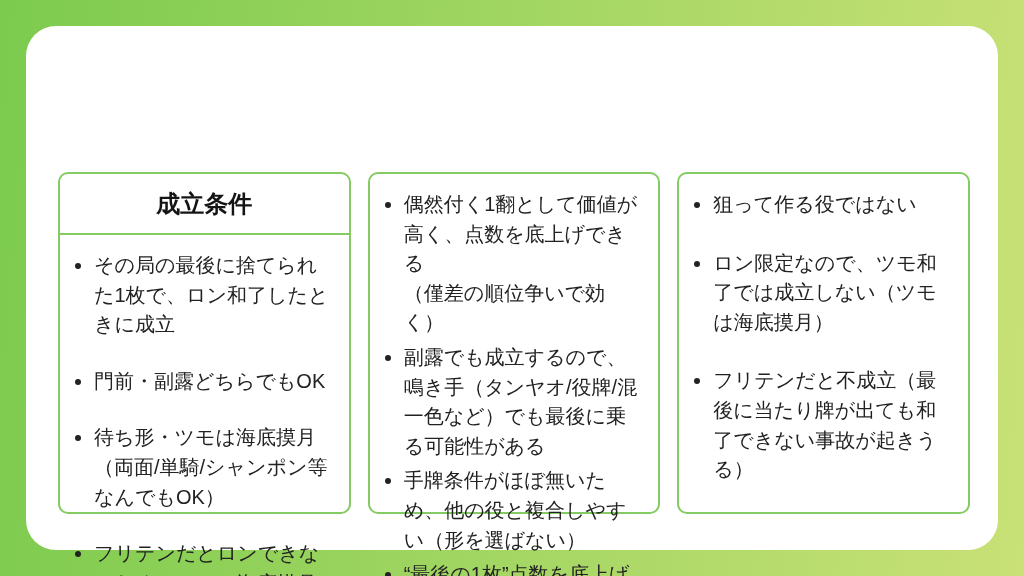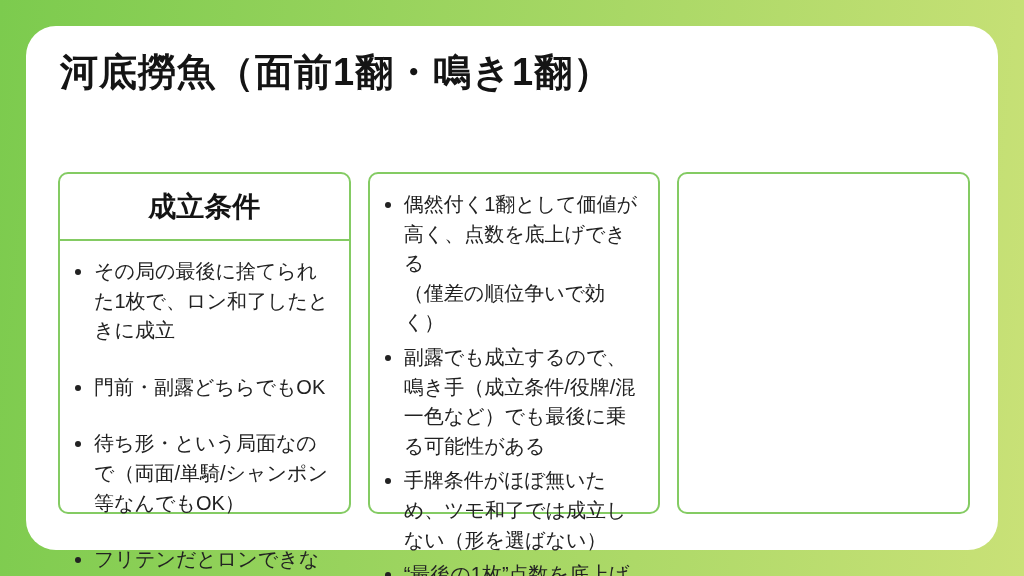--- a/index.html
+++ b/index.html
@@ -26,63 +26,69 @@
   }
   .columns{
     position:absolute;left:32px;right:28px;top:146px;bottom:36px;
     display:flex;gap:17px;
   }
   .card{
     flex:1;background:#ffffff;border:2px solid var(--card-border);
     border-radius:10px;display:flex;flex-direction:column;min-width:0;
   }
   .card-header{
-    text-align:center;font-weight:800;font-size:28px;
+    text-align:center;font-weight:800;font-size:24px;
     padding:14px 4px 13px;border-bottom:2px solid var(--card-border);
     color:#141414;
   }
   .card-body{
     padding:16px 14px 12px 8px;font-size:20px;line-height:1.48;color:#222;
   }
   .card-body ul{margin:0;padding-left:26px;}
   .card-body li{margin-bottom:10px;white-space:pre-line;}
   .card-body li:last-child{margin-bottom:0;}
   .card:nth-child(1) .card-body li{margin-bottom:27px;}
   .card:nth-child(2) .card-body li{margin-bottom:5px;}
   .card:nth-child(3) .card-body li{margin-bottom:29px;}
 </style>
 </head>
 <body>
 
 <div class="slide">
-  <h1 class="page-title">河底撈魚（面前1翻・鳴き1翻）</h1>
 
   <div class="columns">
 
     <div class="card">
       <div class="card-header">成立条件</div>
       <div class="card-body">
         <ul>
             <li>その局の最後に捨てられた1枚で、ロン和了したときに成立</li>
             <li>門前・副露どちらでもOK</li>
-            <li>待ち形・という局面なので（両面/単騎/シャンポン等なんでもOK）</li>
+            <li>待ち形・ツモは海底摸月（両面/単騎/シャンポン等なんでもOK）</li>
             <li>フリテンだとロンできないため、ツモは海底摸月</li>
           </ul>
       </div>
     </div>
 
     <div class="card">
       <div class="card-body">
         <ul>
             <li>偶然付く1翻として価値が高く、点数を底上げできる
 （僅差の順位争いで効く）</li>
-            <li>副露でも成立するので、鳴き手（成立条件/役牌/混一色など）でも最後に乗る可能性がある</li>
-            <li>手牌条件がほぼ無いため、ツモ和了では成立しない（形を選ばない）</li>
+            <li>副露でも成立するので、鳴き手（タンヤオ/役牌/混一色など）でも最後に乗る可能性がある</li>
+            <li>手牌条件がほぼ無いため、他の役と複合しやすい（形を選ばない）</li>
             <li>“最後の1枚”点数を底上げできる、実質ラストチャンスのロンとして期待値がある</li>
           </ul>
       </div>
     </div>
 
     <div class="card">
+      <div class="card-body">
+        <ul>
+            <li>狙って作る役ではない</li>
+            <li>ロン限定なので、ツモ和了では成立しない（ツモは海底摸月）</li>
+            <li>フリテンだと不成立（最後に当たり牌が出ても和了できない事故が起きうる）</li>
+          </ul>
+      </div>
     </div>
 
   </div>
 </div>
 
 </body></html>

